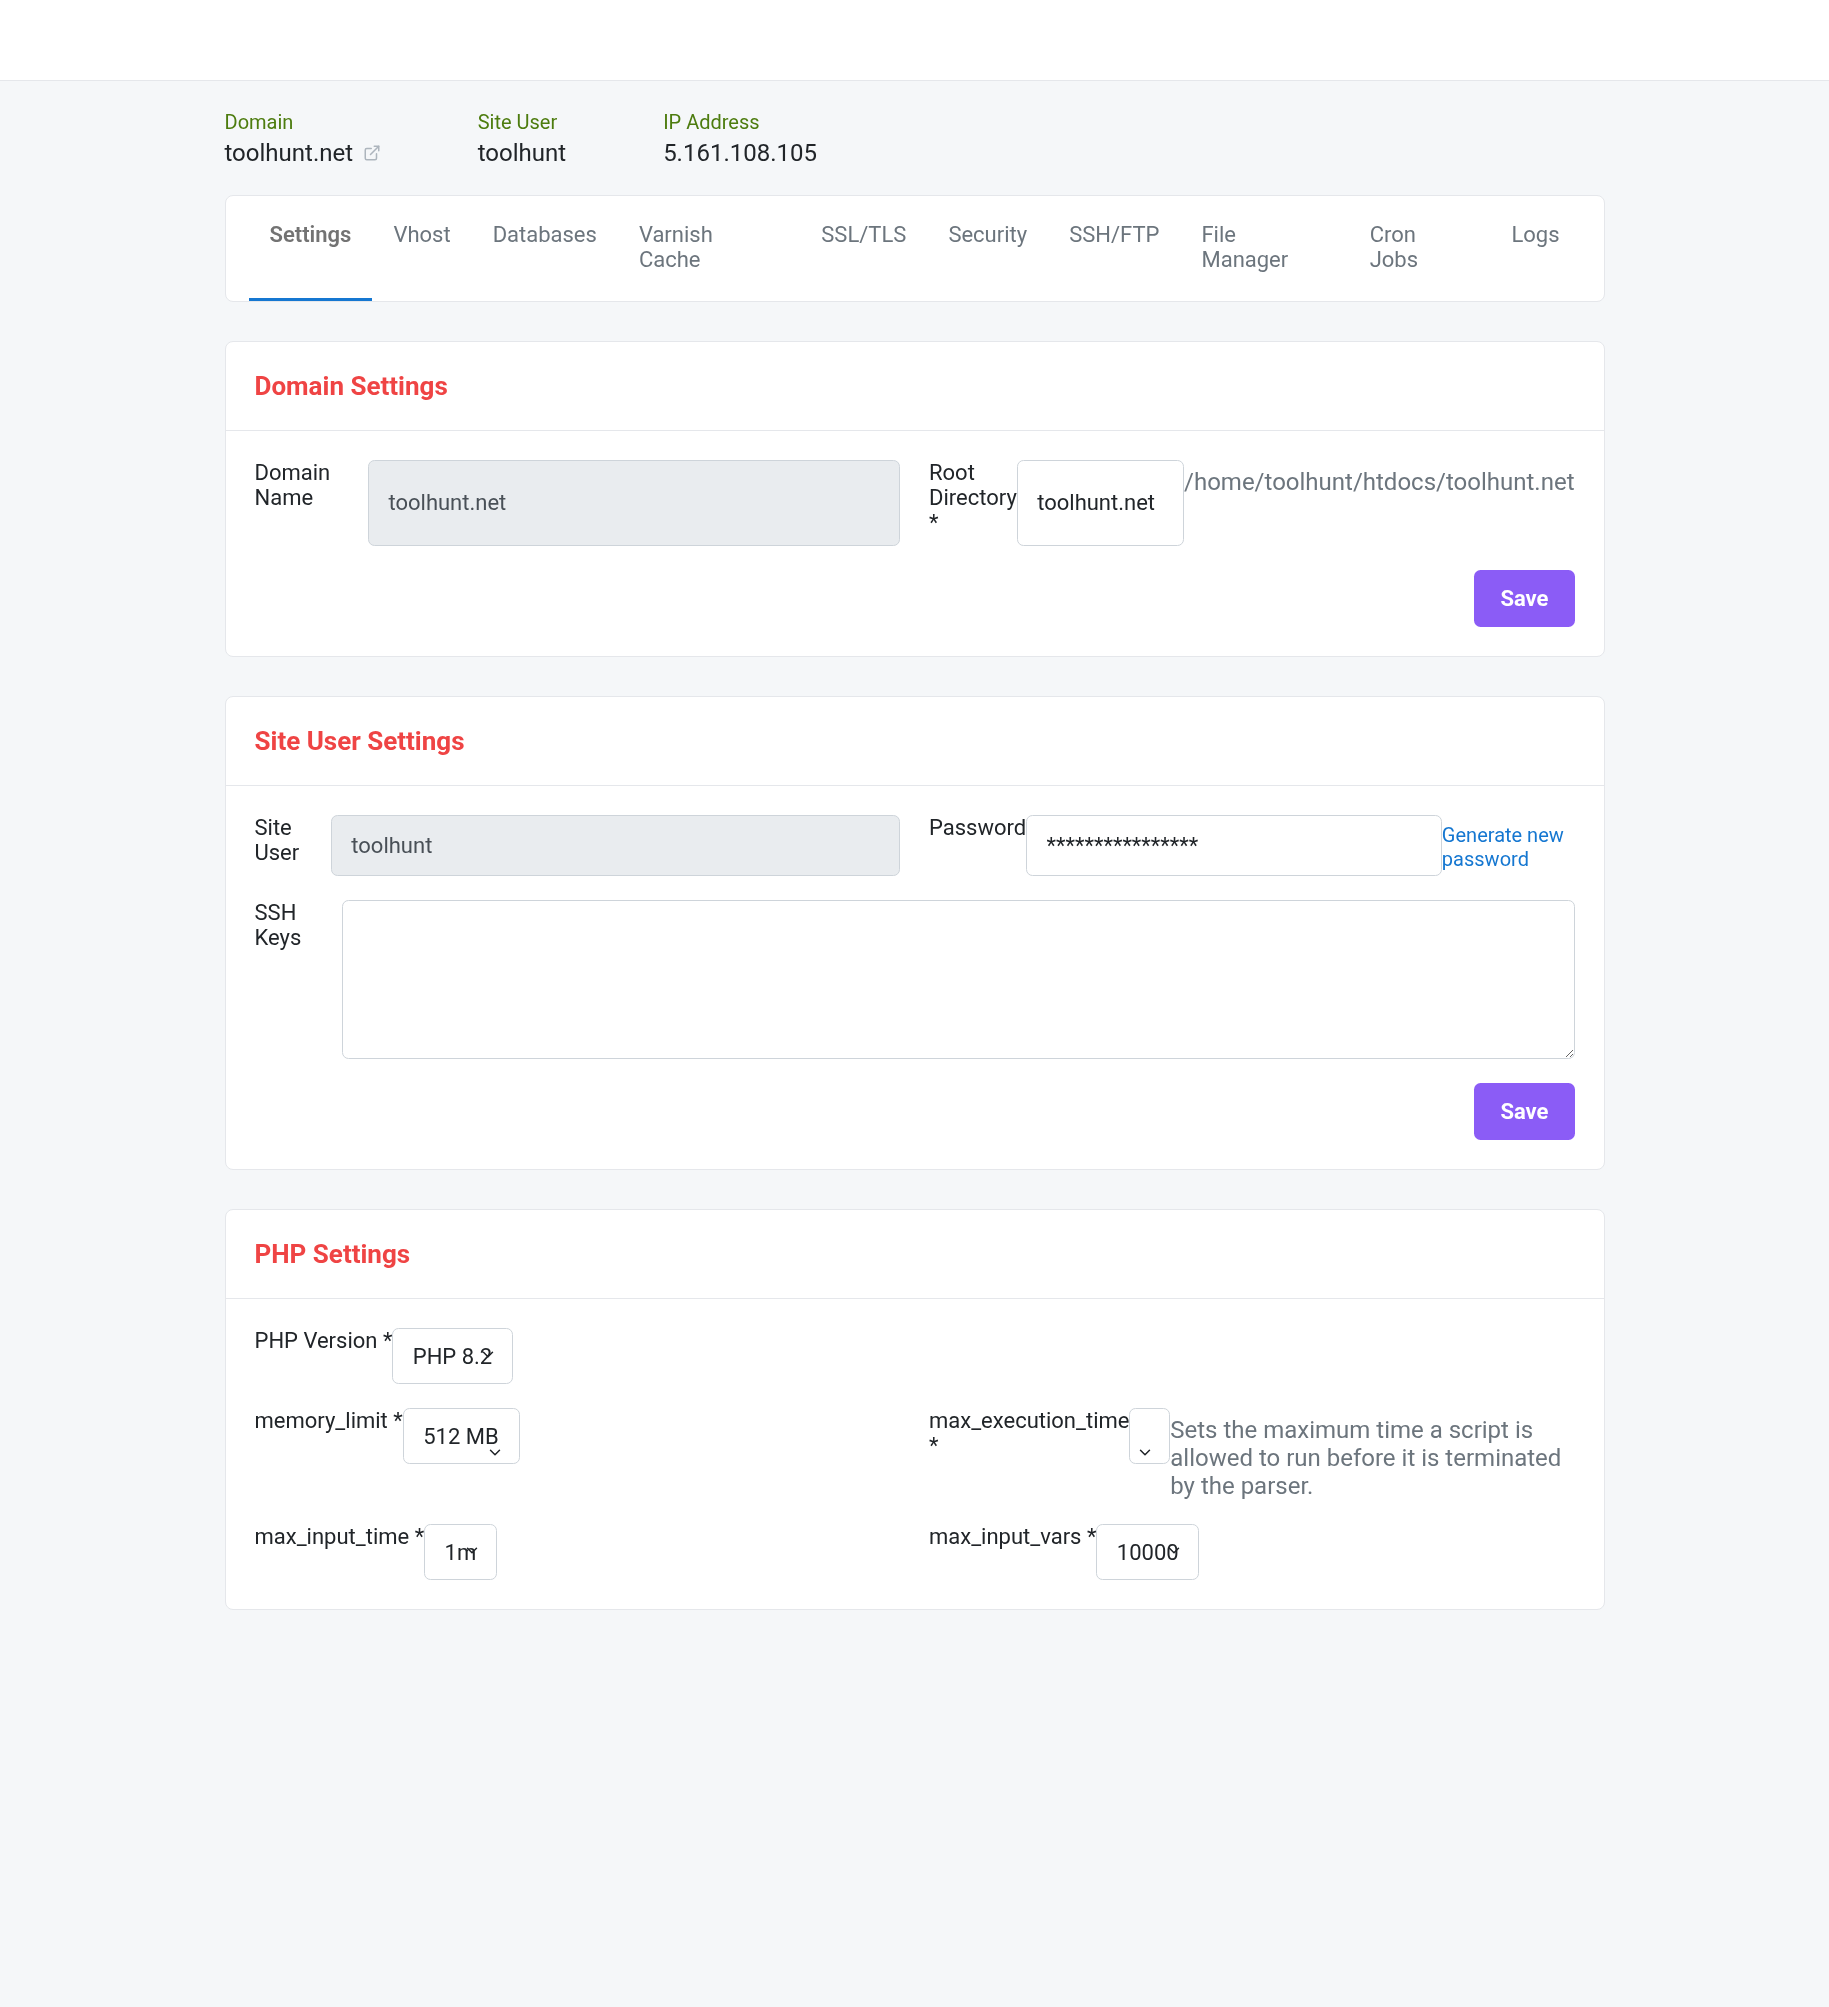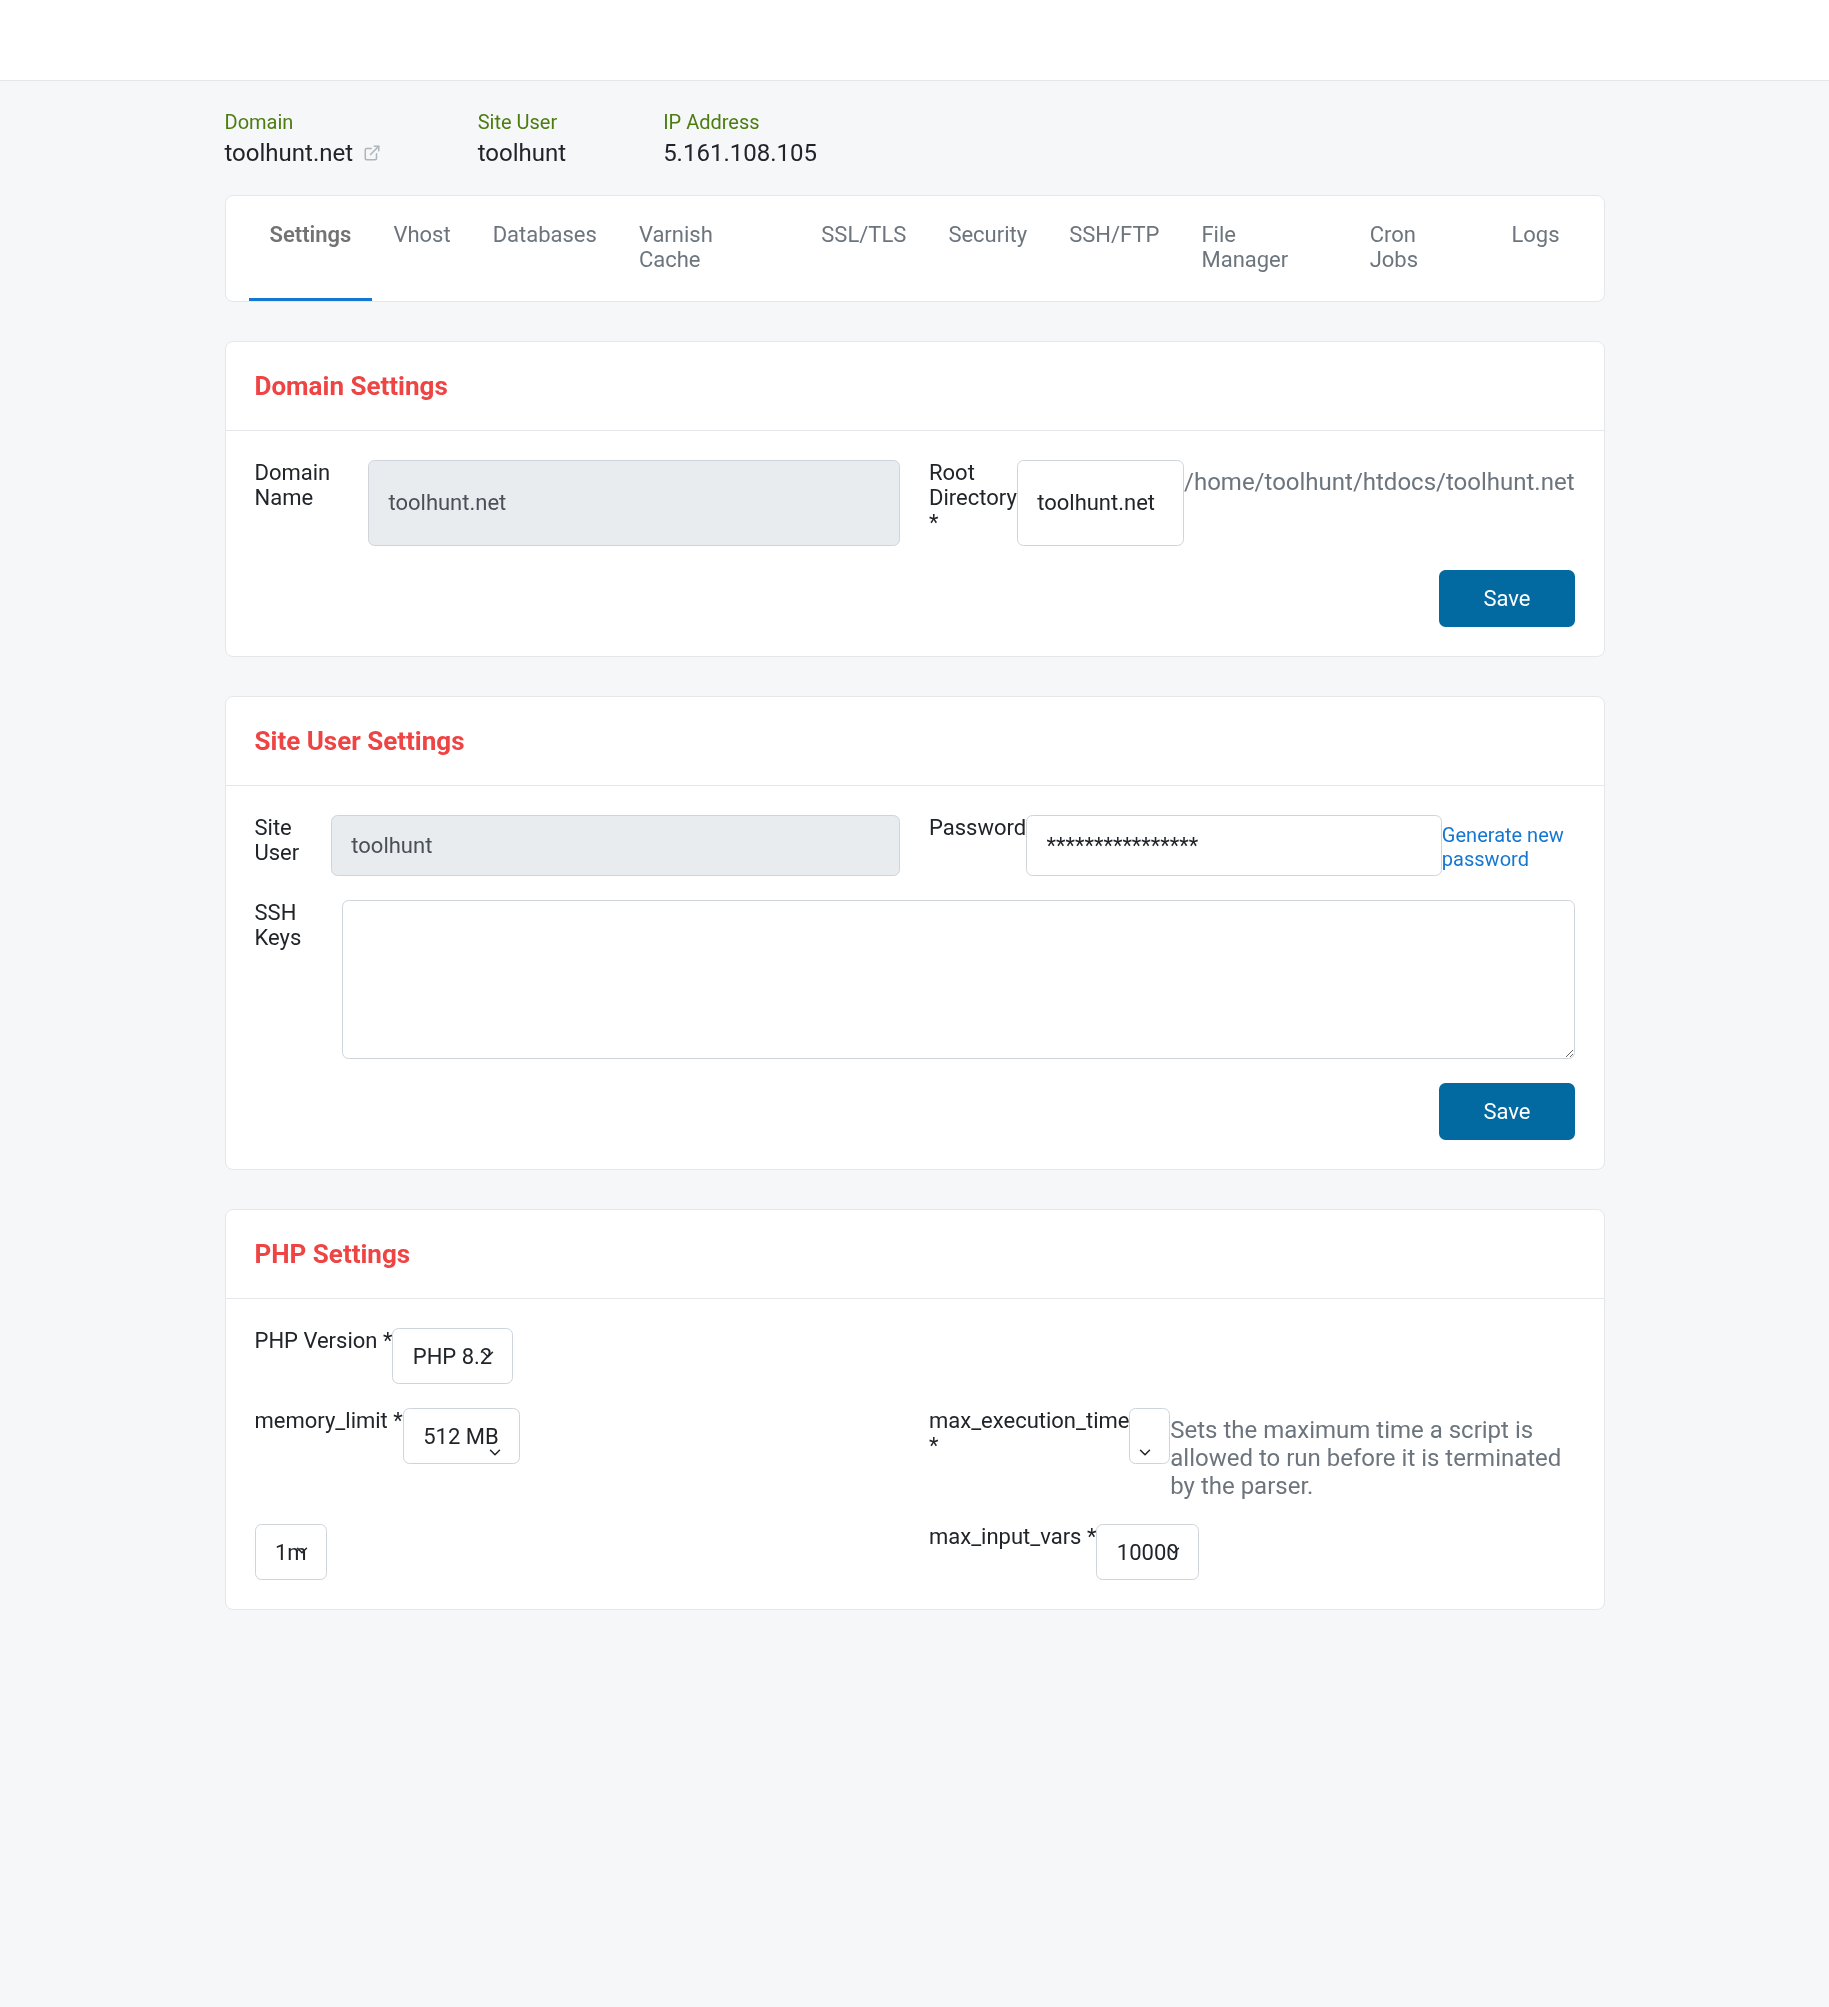--- a/index.html
+++ b/index.html
@@ -155,27 +155,27 @@
       margin-top: 8px;
       cursor: pointer;
       text-decoration: none;
     }
     .button-row {
       display: flex;
       justify-content: flex-end;
       margin-top: 19.4px;
     }
     .btn-primary {
-      background: #0369a1;
+      background: #8b5cf6;
       color: #fff;
       border: none;
       border-radius: 6.5px;
-      padding: 16px 44px;
+      padding: 16px 26px;
       font-size: 22px;
-      font-weight: 400;
+      font-weight: 700;
       cursor: pointer;
       font-family: inherit;
     }
   </style>
 </head>
 <body>
 
 <div class="top-strip"></div>
 
 <div class="container">
@@ -316,20 +316,21 @@
               <svg width="18" height="18" viewBox="0 0 24 24" fill="none" stroke="currentColor" stroke-width="2" stroke-linecap="round" stroke-linejoin="round">
                   <polyline points="6 9 12 15 18 9"></polyline>
                 </svg>
             </span>
           </div>
           <div class="form-help">Sets the maximum time a script is allowed to run before it is terminated by the parser.</div>
         </div>
       </div>
       <div class="form-row">
         <div class="form-group">
+          <label class="form-label">max_input_time *</label>
           <div class="select-wrapper">
             <select class="form-select">
               <option>1m</option>
             </select>
             <span class="chevron">
               <svg width="18" height="18" viewBox="0 0 24 24" fill="none" stroke="currentColor" stroke-width="2" stroke-linecap="round" stroke-linejoin="round">
                   <polyline points="6 9 12 15 18 9"></polyline>
                 </svg>
             </span>
           </div>

